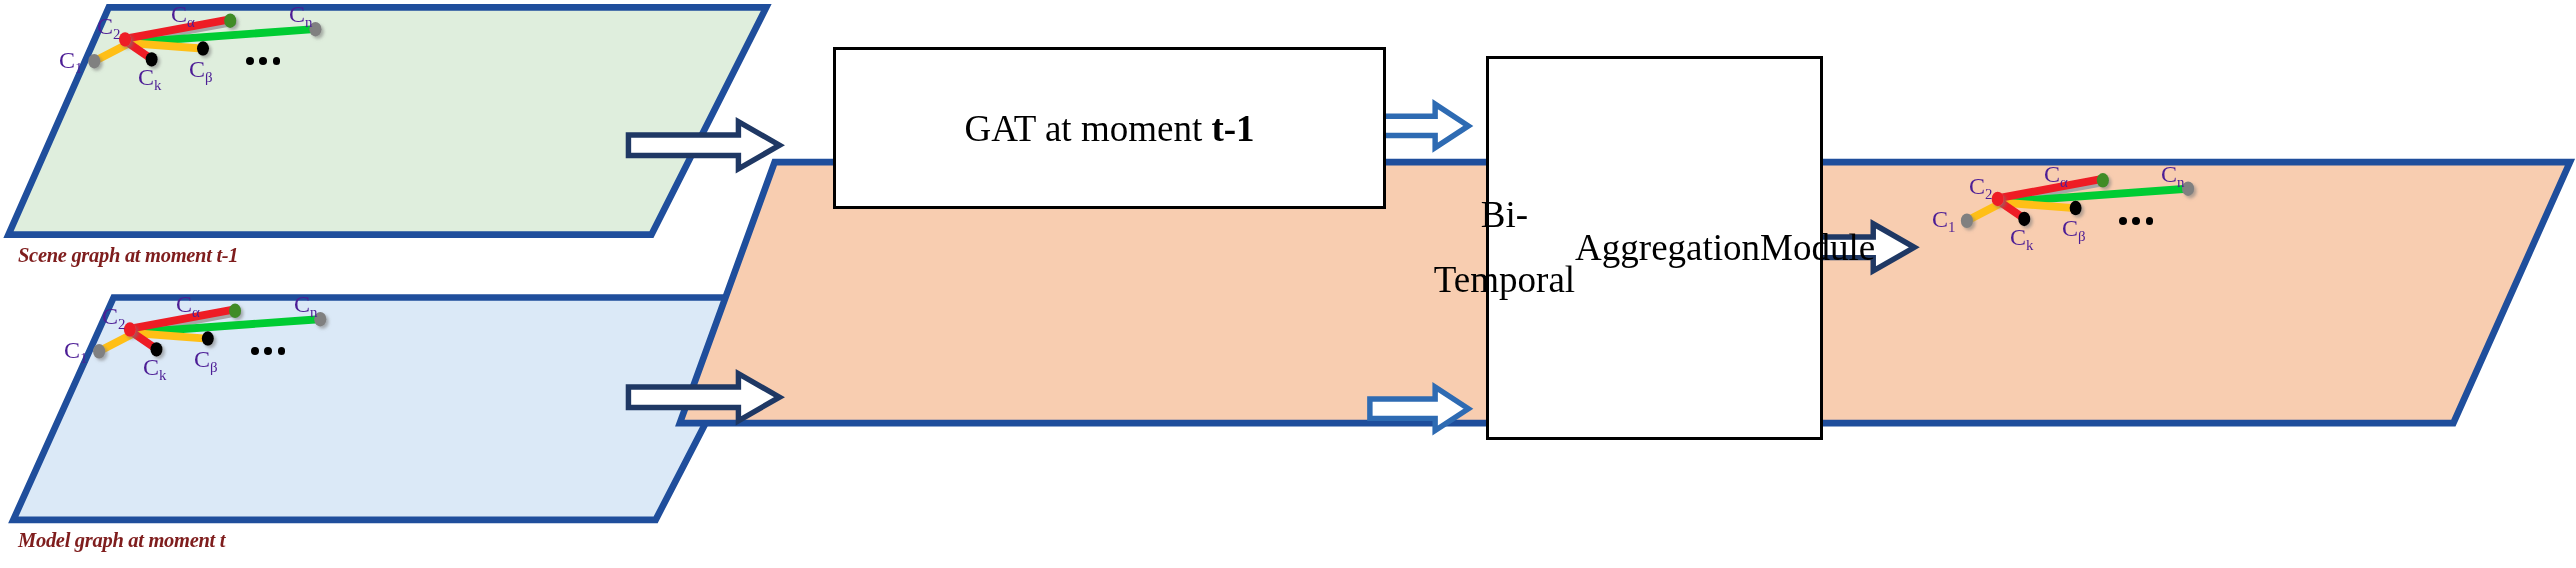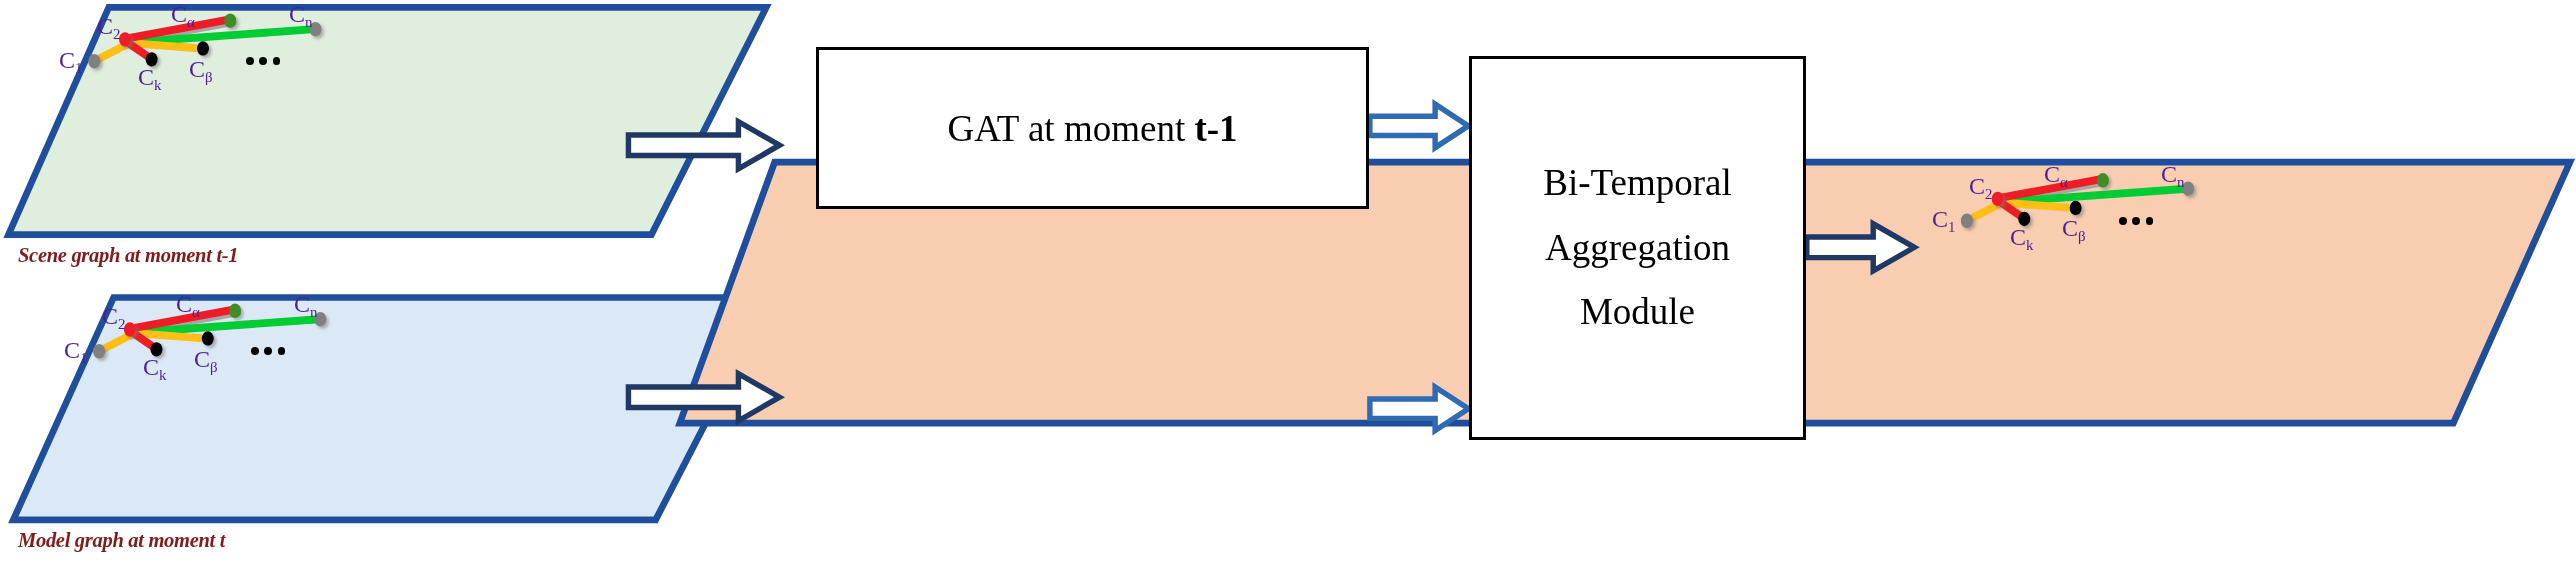--- a/index.html
+++ b/index.html
@@ -40,20 +40,21 @@
     position: absolute;
     background: #ffffff;
     border: 3px solid #000000;
     box-sizing: border-box;
     display: flex;
     align-items: center;
     justify-content: center;
     text-align: center;
     font-family: "Liberation Serif", serif;
     color: #000000;
+    margin-left: 17px;
   }
   .proc-label {
     font-size: 37px;
     line-height: 1.0;
   }
   .agg-label {
     font-size: 37px;
     line-height: 1.75;
   }
   .node-label {
@@ -237,20 +238,20 @@
       <i></i>
   </div>
 
   <div class="proc-box" style="left:816px; top:47px; width:553px; height:162px;">
     <div class="proc-label">
       <span>GAT at moment </span><b class="bold-t">t-1</b>
     </div>
   </div>
 
 
-  <div class="proc-box" style="left:1469px; top:56px; width:337px; height:384px; flex-direction:column;">
+  <div class="proc-box" style="left:1469px; top:56px; width:337px; height:384px; flex-direction:row;">
     <div class="agg-label">Bi-Temporal</div>
     <div class="agg-label">Aggregation</div>
     <div class="agg-label">Module</div>
   </div>
 
 </div>
 
 
 </body></html>

